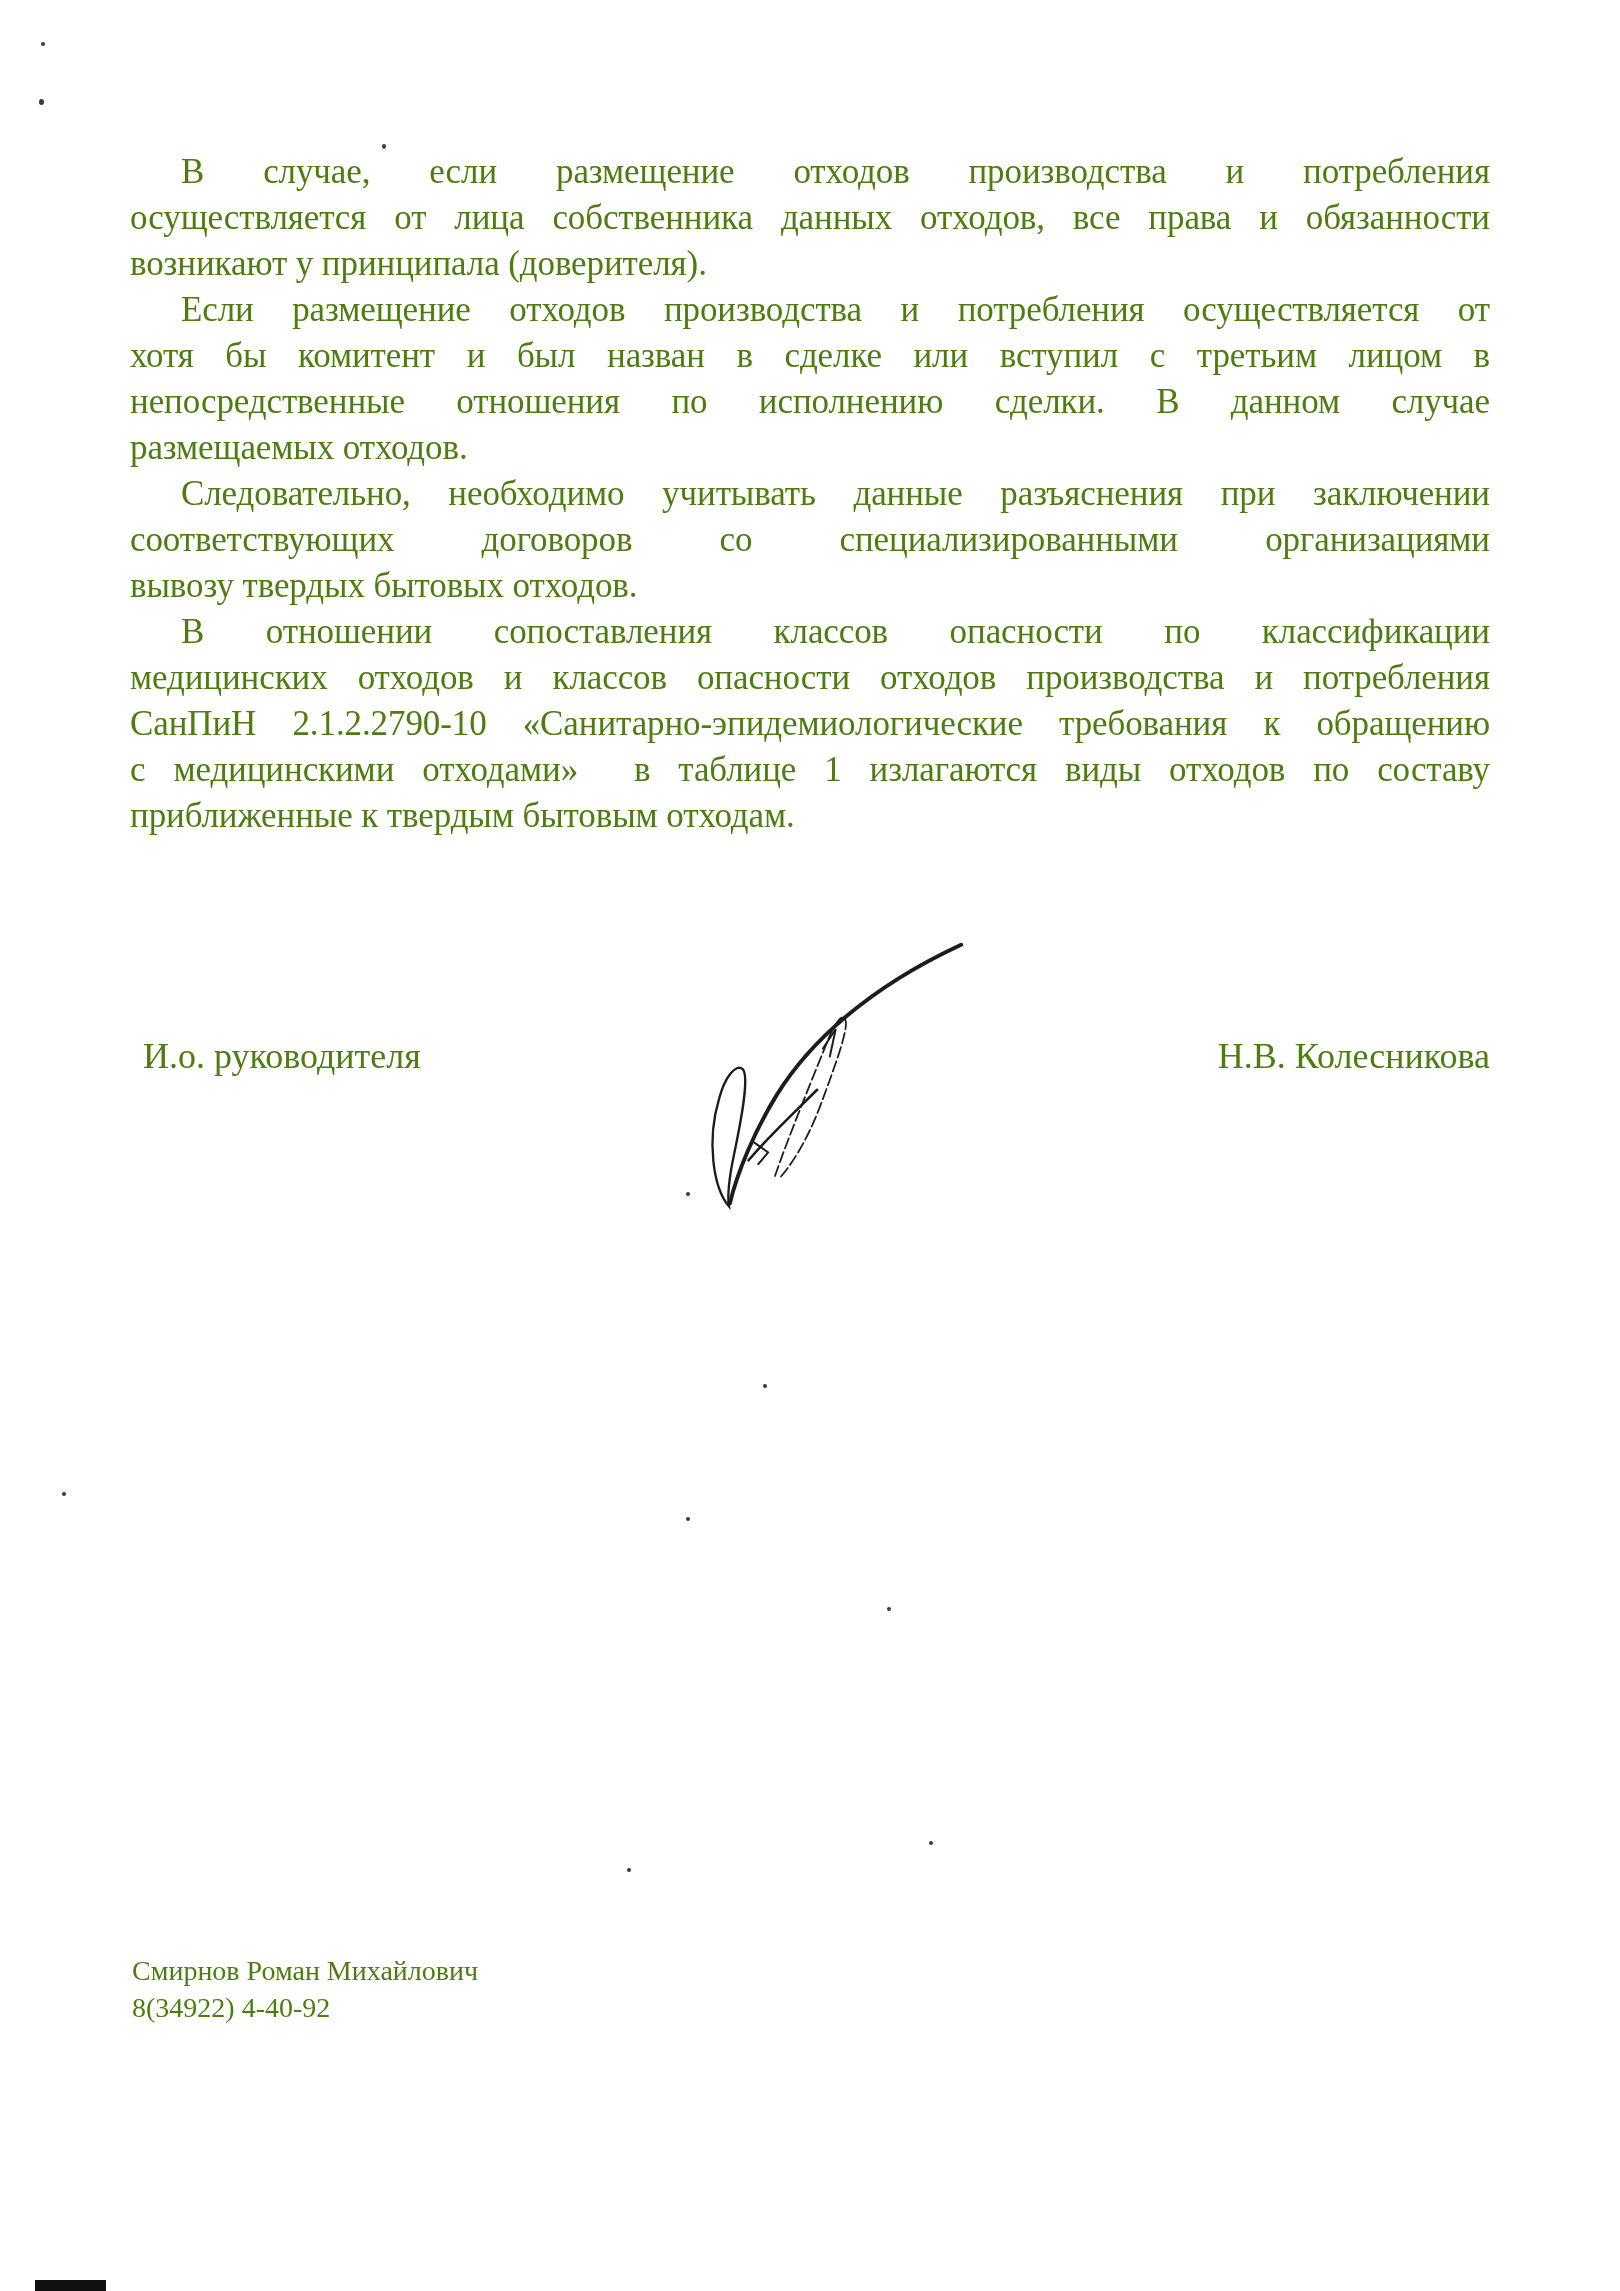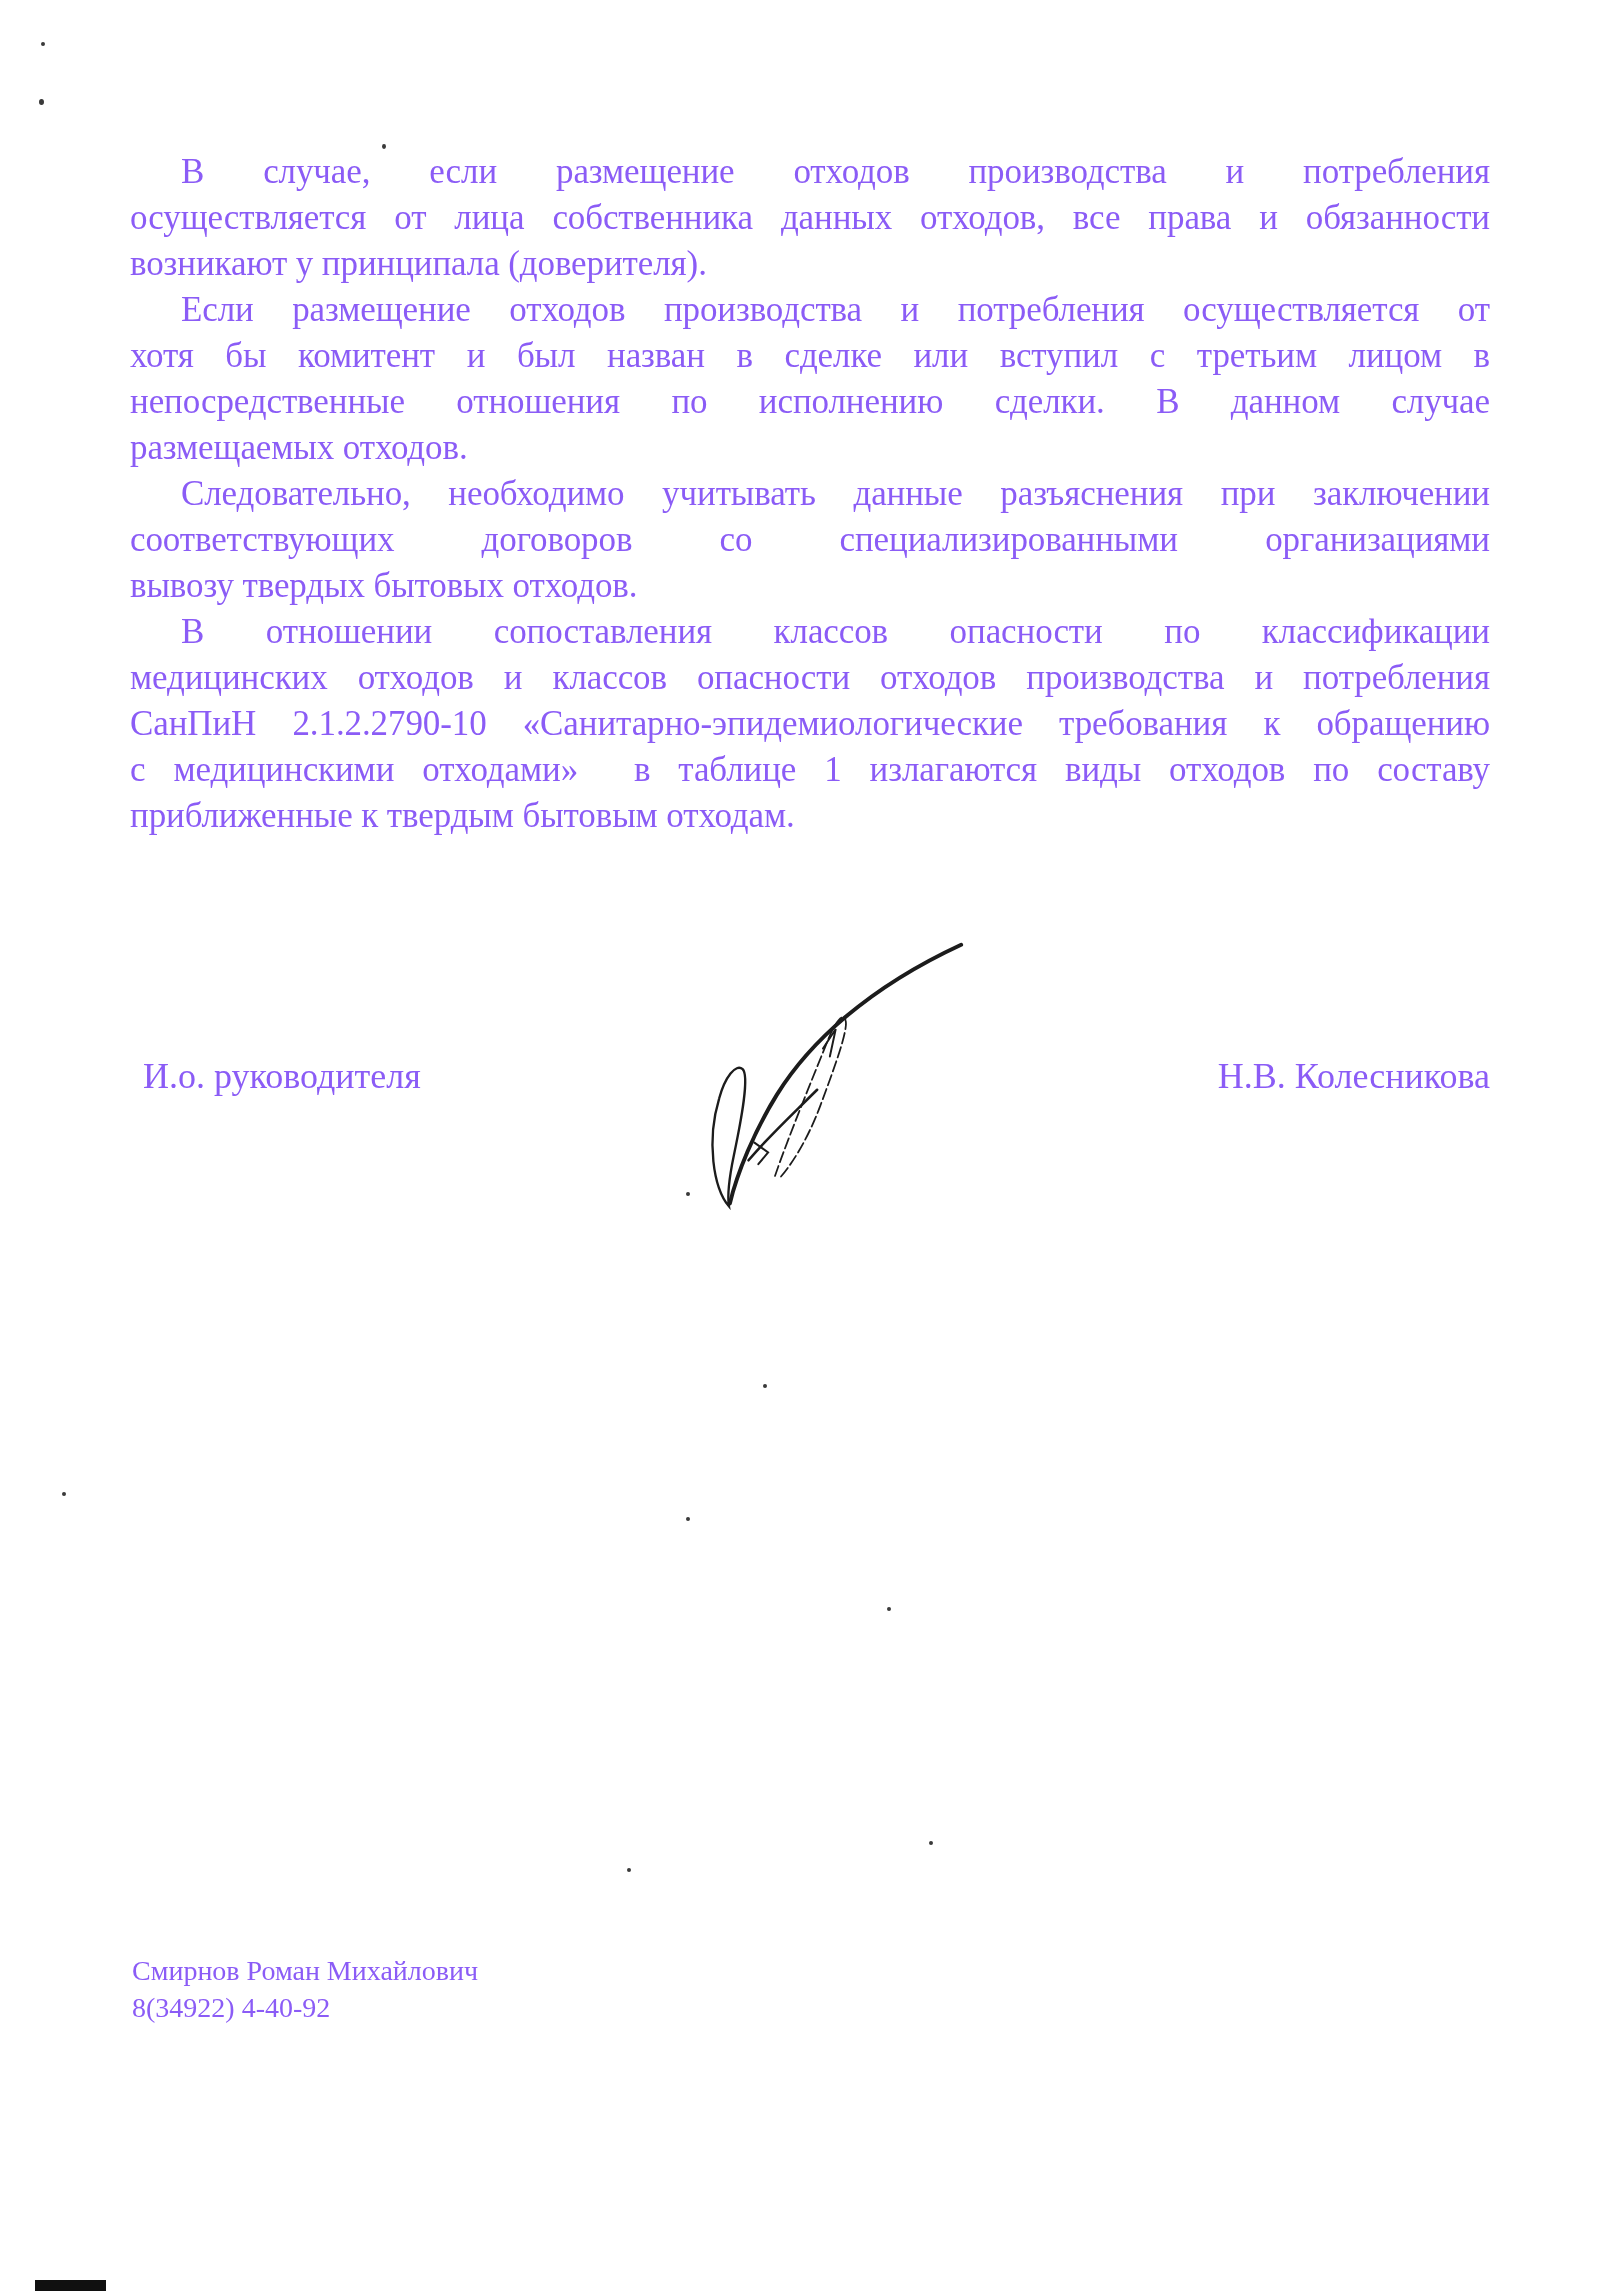--- a/index.html
+++ b/index.html
@@ -2,21 +2,21 @@
 <html><head>
 <meta charset="utf-8">
 <style>
   html, body { margin: 0; padding: 0; background: #888; }
   .page {
     position: relative;
     width: 1620px;
     height: 2292px;
     background: #ffffff;
     font-family: "Liberation Serif", serif;
-    color: #8b5cf6;
+    color: #4d7c0f;
     overflow: hidden;
     margin: 0 auto;
   }
   .body-text {
     position: absolute;
     left: 130px;
     top: 149px;
     width: 1360px;
     font-size: 35px;
     line-height: 46px;
@@ -31,21 +31,20 @@
   .line.para-last  { text-align-last: left; }
   .sign-row {
     position: absolute;
     left: 143px;
     top: 1035px;
     width: 1347px;
     display: flex;
     justify-content: space-between;
     font-size: 36px;
     line-height: 42px;
-    margin-top: 20px;
   }
   .signature-svg {
     position: absolute;
     left: 676px;
     top: 931px;
     width: 294px;
     height: 292px;
   }
   .footer {
     position: absolute;

